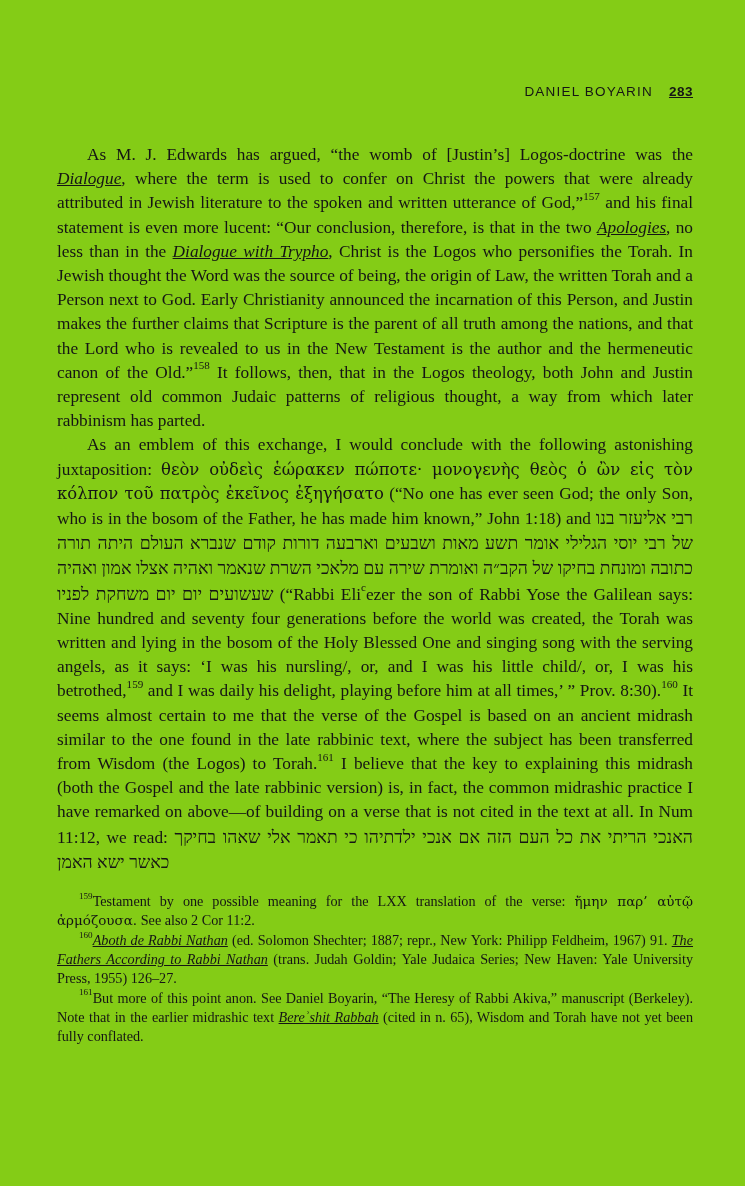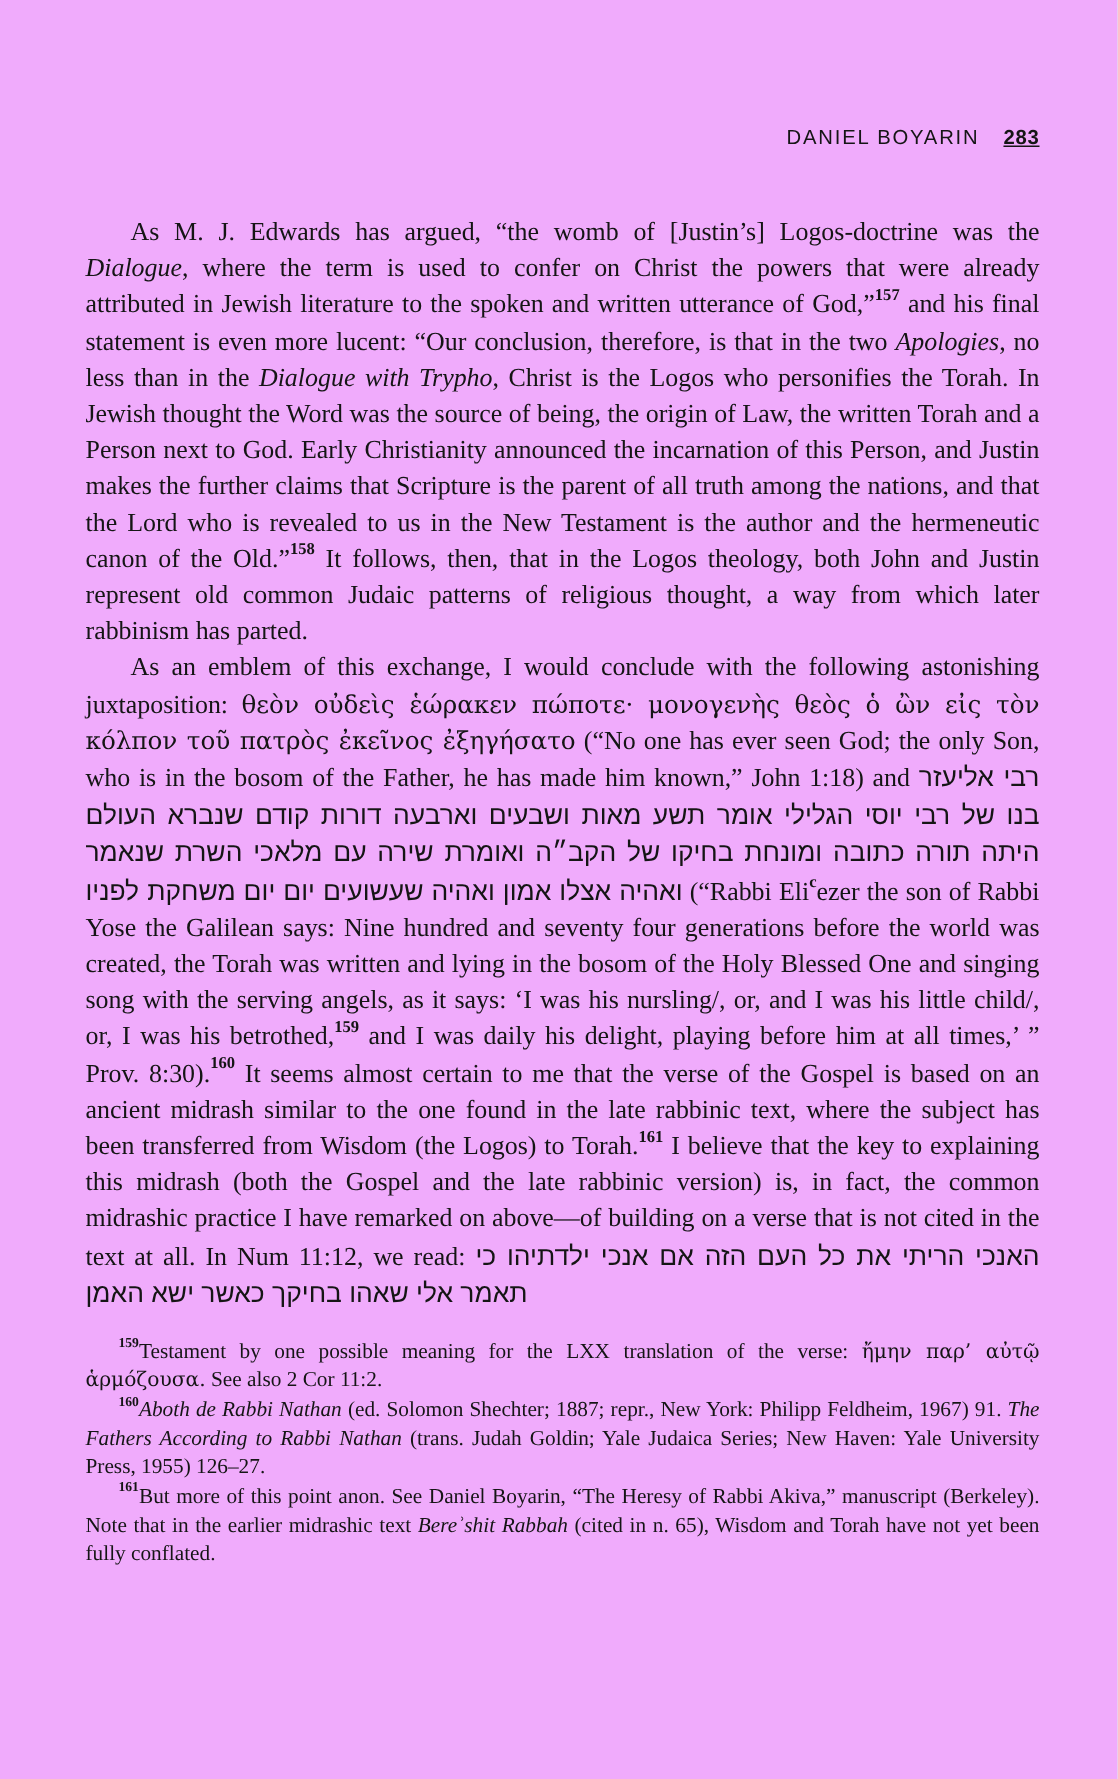--- a/index.html
+++ b/index.html
@@ -1,21 +1,21 @@
 <!DOCTYPE html>
 <html><head>
 <meta charset="utf-8">
 <style>
   html, body { margin: 0; padding: 0; background: #e8e8e6; }
   .page {
     position: relative;
     width: 745px;
     height: 1186px;
     margin: 0 auto;
-    background: #f0abfc;
+    background: #84cc16;
     color: #151515;
     font-family: "Liberation Serif", serif;
     overflow: hidden;
     box-sizing: border-box;
     padding: 84px 52px 0 57px;
   }
   .running-head {
     display: flex;
     justify-content: flex-end;
     align-items: baseline;
@@ -45,30 +45,29 @@
     margin-top: 17px;
     width: 636px;
     font-size: 14.2px;
     line-height: 19.3px;
     text-align: justify;
   }
   .footnotes p {
     margin: 0;
     text-indent: 22px;
   }
-  .seg-italic { font-style: italic; }
+  .seg-italic { font-style: italic; text-decoration: underline; }
   .seg-greek  { font-family: "DejaVu Serif", serif; font-size: 0.95em; }
-  .seg-hebrew { font-family: Liberation Sans, sans-serif; font-size: 1.02em; margin-top: 23px; }
+  .seg-hebrew { font-family: Liberation Serif, serif; font-size: 1.02em; margin-top: 23px; }
   sup.seg-sup {
     font-size: 64%;
     line-height: 0;
     position: relative;
     top: -0.15em;
     vertical-align: super;
-    font-weight: bold;
   }
 </style>
 </head>
 <body>
 
 <div class="page">
 
   <div class="running-head">
     <span>DANIEL BOYARIN</span>
     <span class="page-number">283</span>

